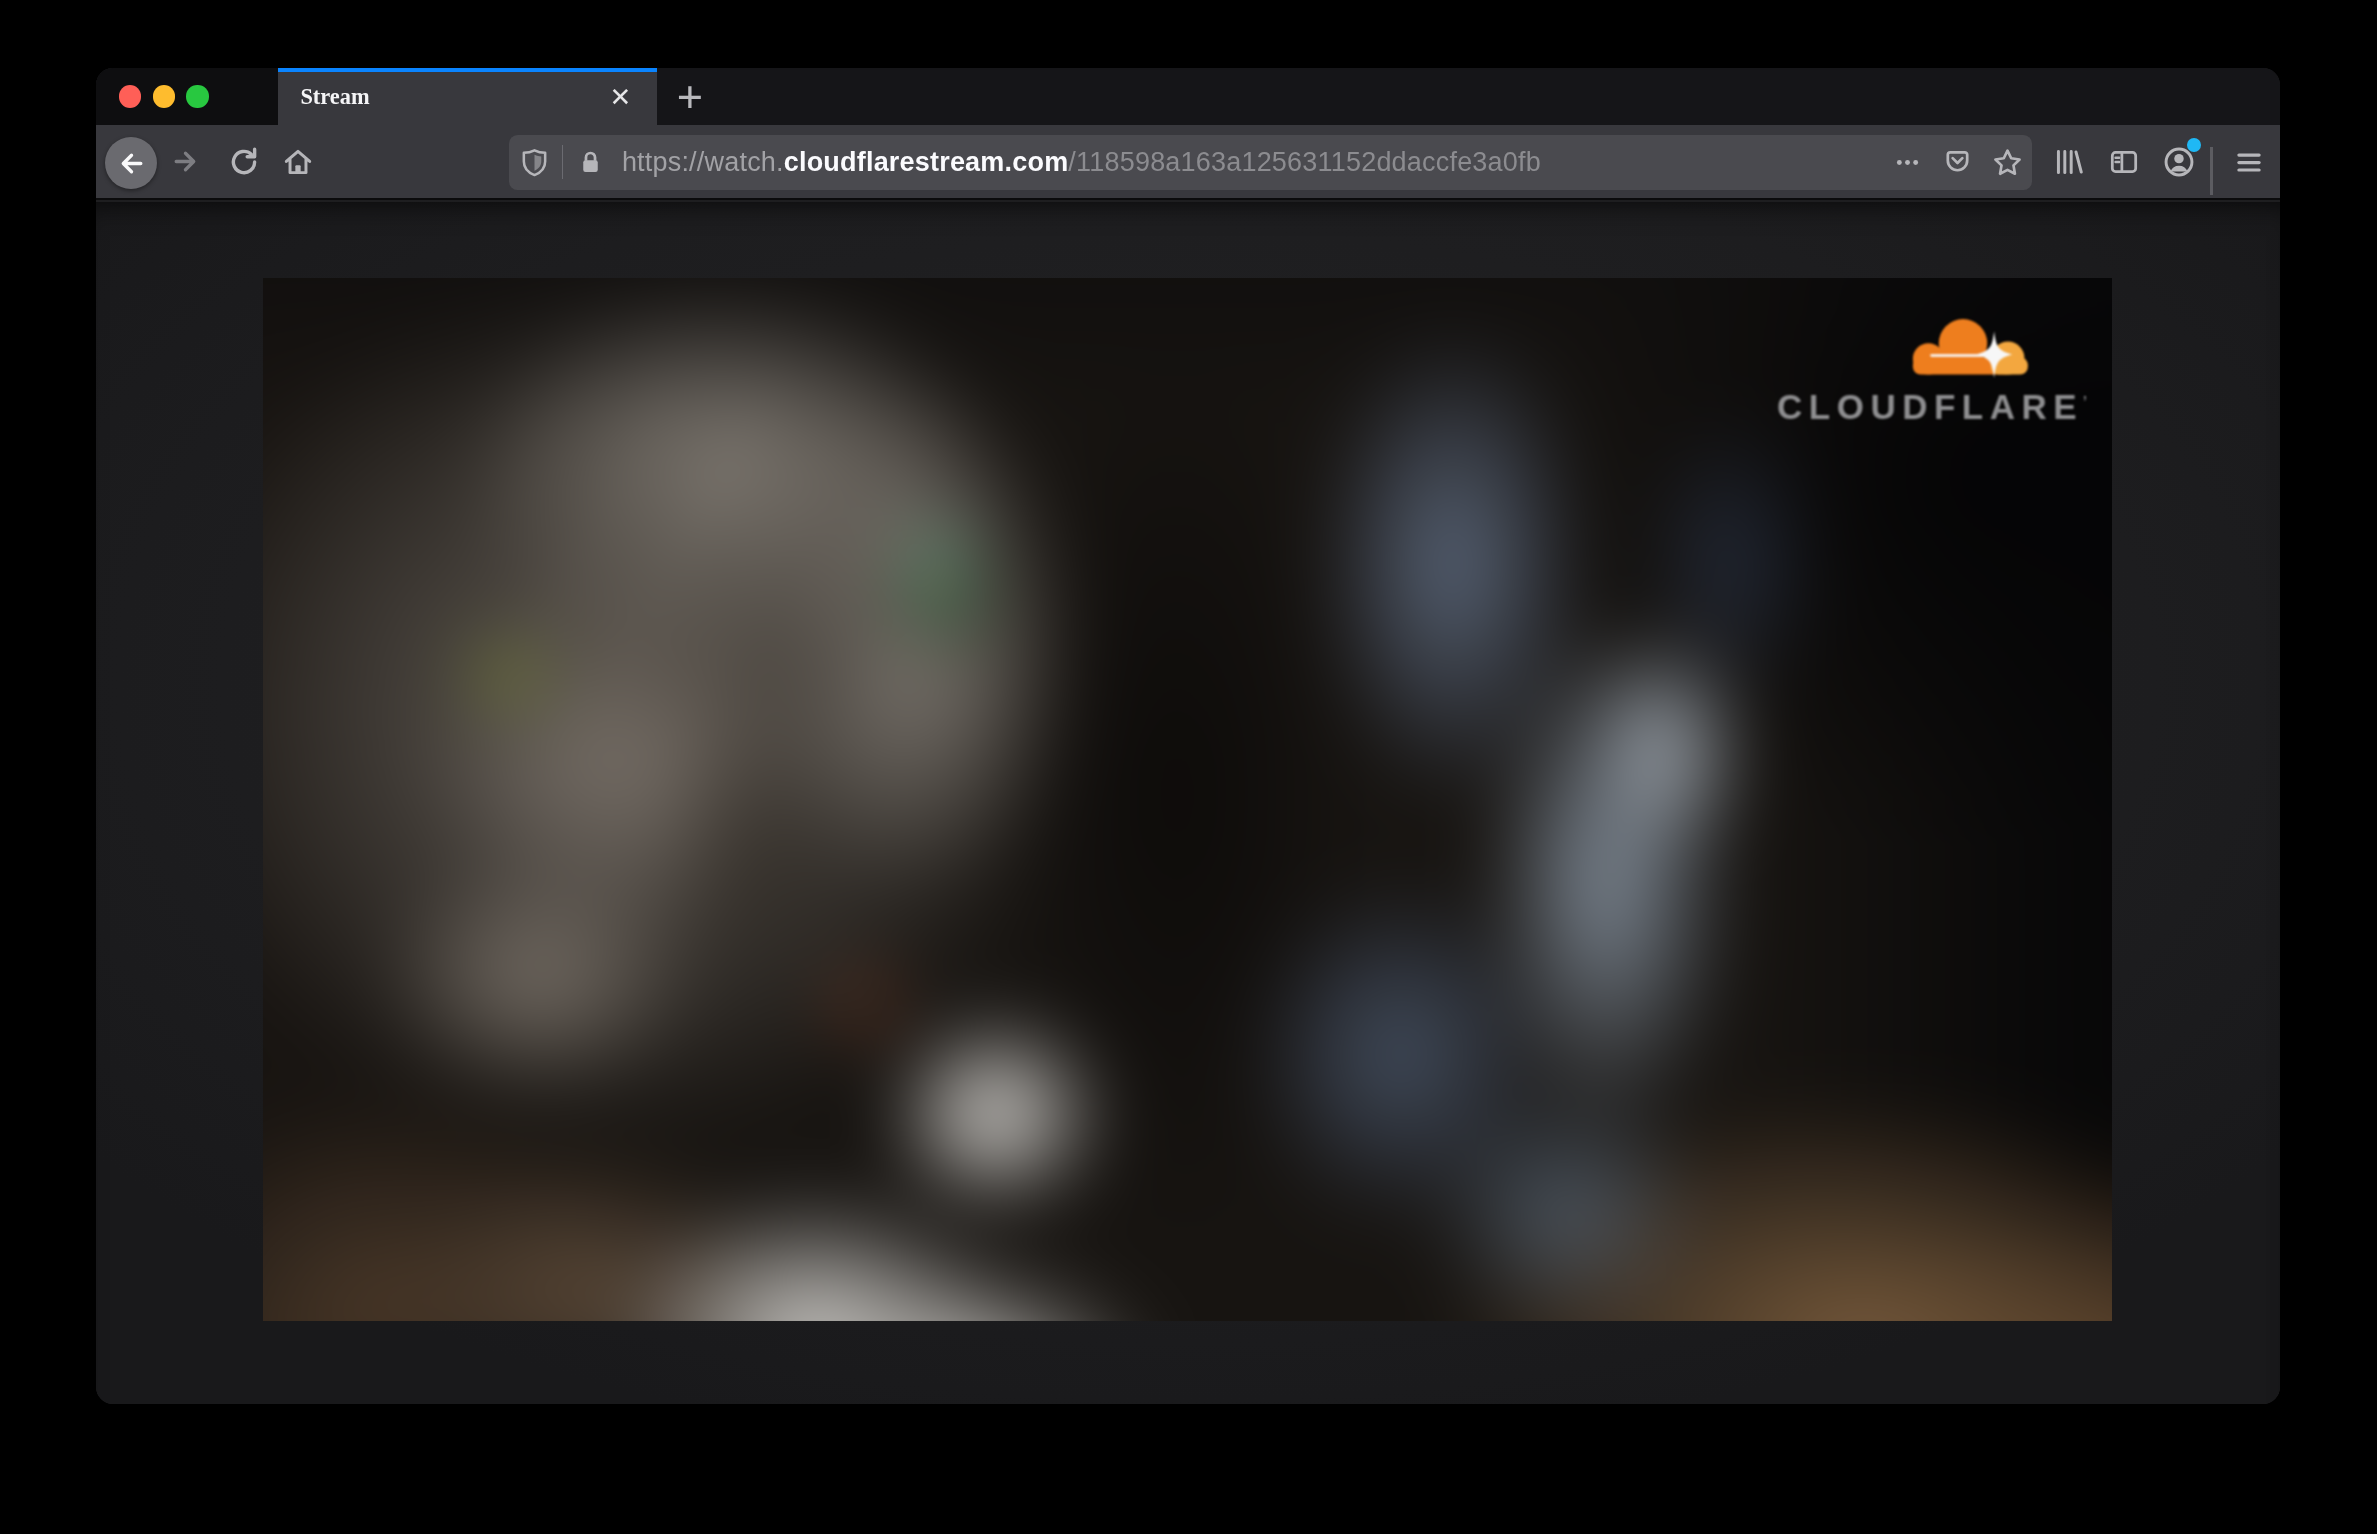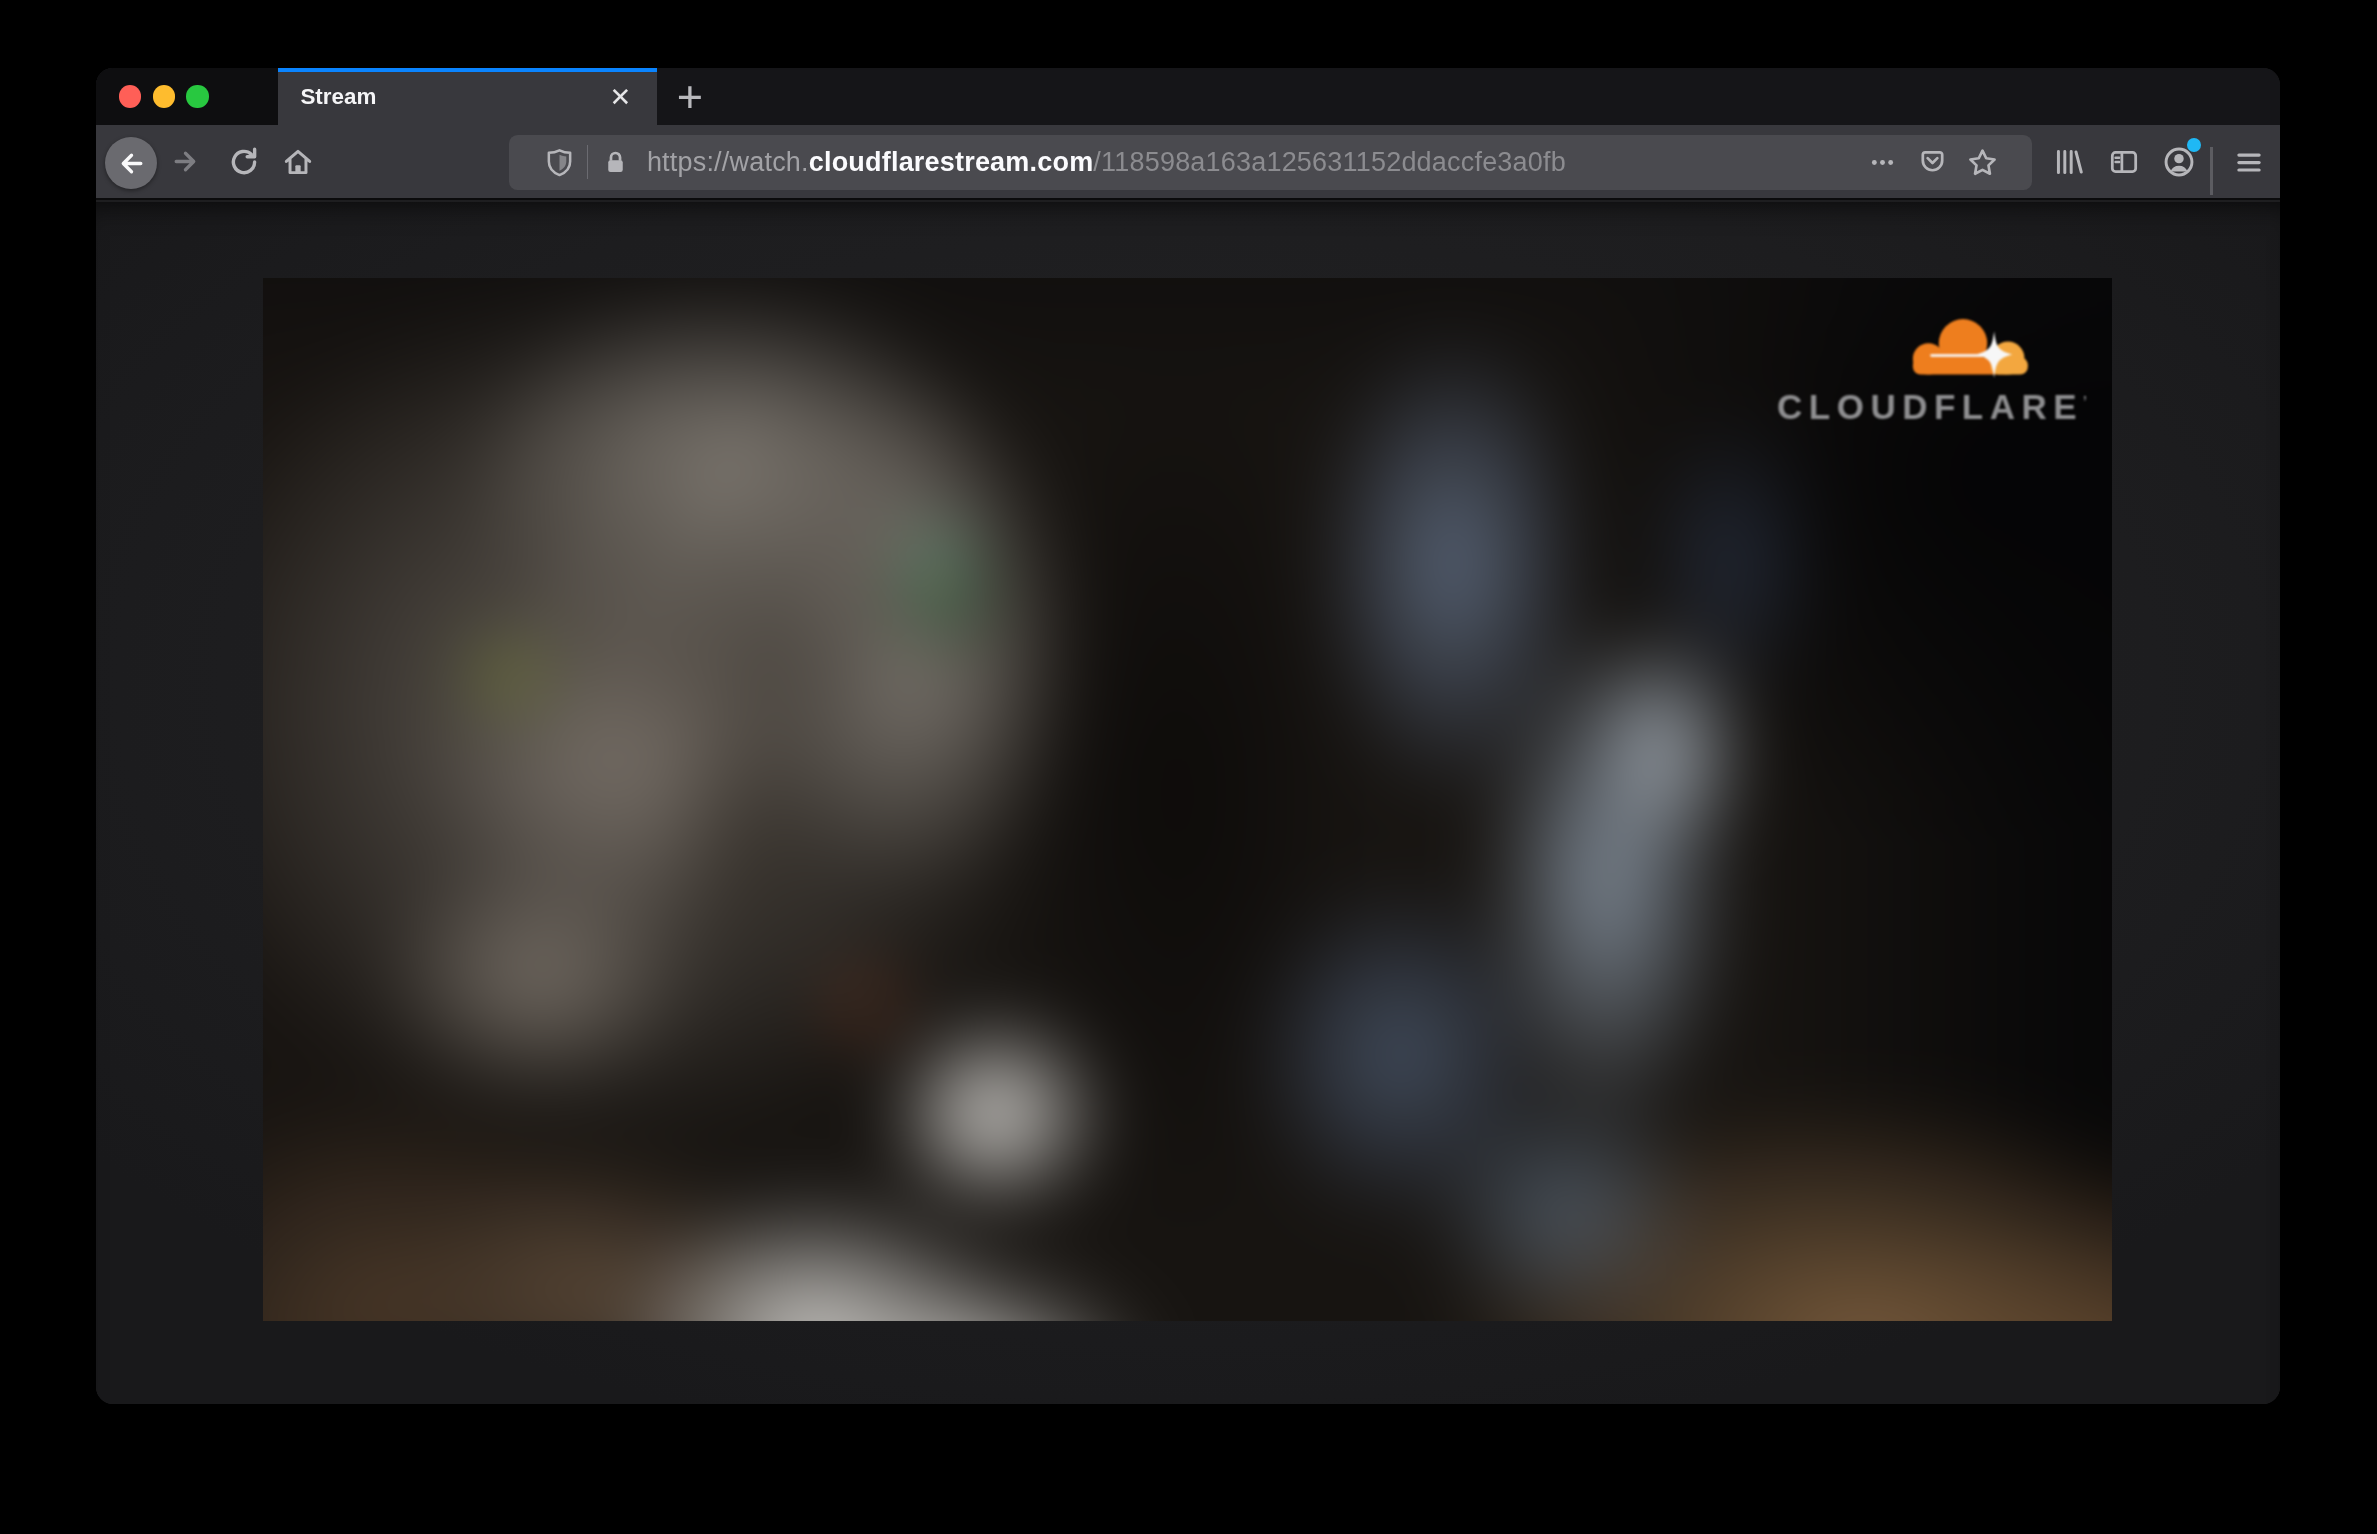--- a/index.html
+++ b/index.html
@@ -14,38 +14,38 @@
   .tabbar{position:absolute;left:0;top:0;right:0;height:57px;background:#151518;}
   .traffic-zone{position:absolute;left:0;top:0;width:182px;height:57px;background:#0e0e10;
     display:flex;align-items:center;padding-left:23px;gap:11.2px;}
   .tl{width:22.4px;height:22.4px;border-radius:50%;}
   .tl.red{background:#ff5f57;}
   .tl.yellow{background:#febc2e;}
   .tl.green{background:#28c840;}
   .tab{position:absolute;left:182px;top:0;width:379px;height:57px;background:#38383d;
     display:flex;align-items:center;padding:0 22.4px;}
   .tab::before{content:"";position:absolute;left:0;top:0;right:0;height:4.3px;background:#0a84ff;}
-  .tab-title{font-size:22.4px;font-weight:700;color:#f5f5f7;flex:1;white-space:nowrap;overflow:hidden;}
+  .tab-title{font-size:22.4px;font-weight:700;color:#f5f5f7;flex:1;white-space:nowrap;overflow:hidden;font-family:Liberation Serif, serif;}
   .tab-close{font-size:26px;color:#e6e6e8;line-height:1;padding:3.4px;cursor:default;font-weight:400;}
   .newtab{position:absolute;left:561px;top:0;width:66px;height:57px;display:flex;align-items:center;
     justify-content:center;font-size:45px;font-weight:300;color:#b9b9bd;}
 
   
   .toolbar{position:absolute;left:0;top:57px;right:0;height:75px;background:#38383d;
     border-bottom:2.6px solid #0b0b0c;display:flex;align-items:center;}
   .tbtn{position:absolute;width:41px;height:41px;top:16.4px;display:flex;align-items:center;justify-content:center;}
   .tbtn svg{display:block;}
   .icon-default{color:#b6b6ba;}
   .icon-dim{color:#7d7d82;}
   .back-circle{position:absolute;left:8.6px;top:12px;width:52px;height:52px;border-radius:50%;
     background:#6a6a6f;display:flex;align-items:center;justify-content:center;
     box-shadow:0 1.7px 4.3px rgba(0,0,0,.4);}
   .pos-forward{left:70px;}  .pos-reload{left:127px;}  .pos-home{left:181px;}
   .urlbar{position:absolute;left:413px;top:9.5px;width:1523px;height:55px;background:#4a4a4f;
-    border-radius:8.6px;display:flex;align-items:center;padding:0 31px;}
+    border-radius:8.6px;display:flex;align-items:center;padding:0 6px;}
   .url-ico{width:38px;height:38px;display:flex;align-items:center;justify-content:center;flex:none;}
   .url-sep{width:1.7px;height:34px;background:#6b6b71;margin:0 8.6px;flex:none;}
   .url-text{font-size:27px;margin-left:12px;white-space:nowrap;overflow:hidden;flex:1;color:#a6a6aa;letter-spacing:0.2px;}
   .url-prefix{color:#a2a2a6;}
   .url-domain{color:#fbfbfe;font-weight:700;}
   .url-path{color:#8c8c90;}
   .url-actions{display:flex;align-items:center;gap:12px;flex:none;}
   .rt-pos{top:16.4px;}
   .pos-library{left:1951px;}  .pos-sidebar{left:2007px;}  .pos-account{left:2062px;}
   .toolbar-sep{position:absolute;left:2114px;top:26px;width:2.6px;height:48px;background:#5c5c61;top:21.6px;}

